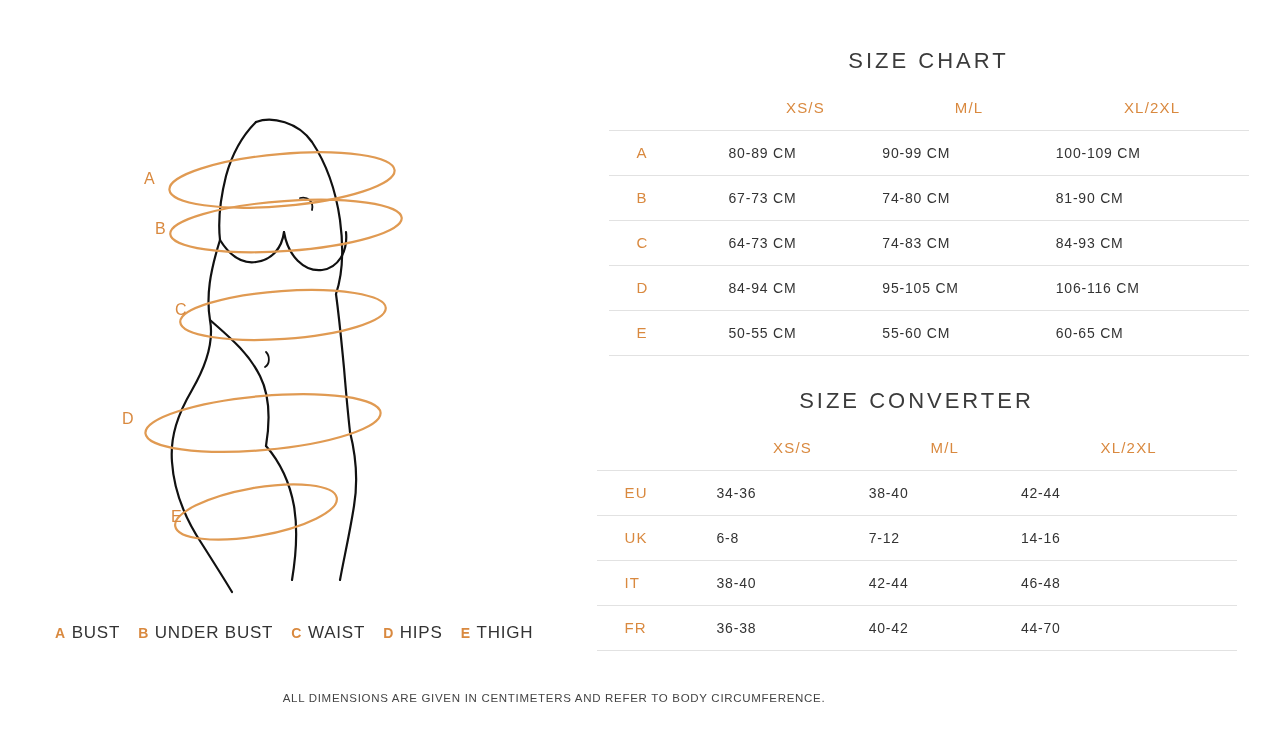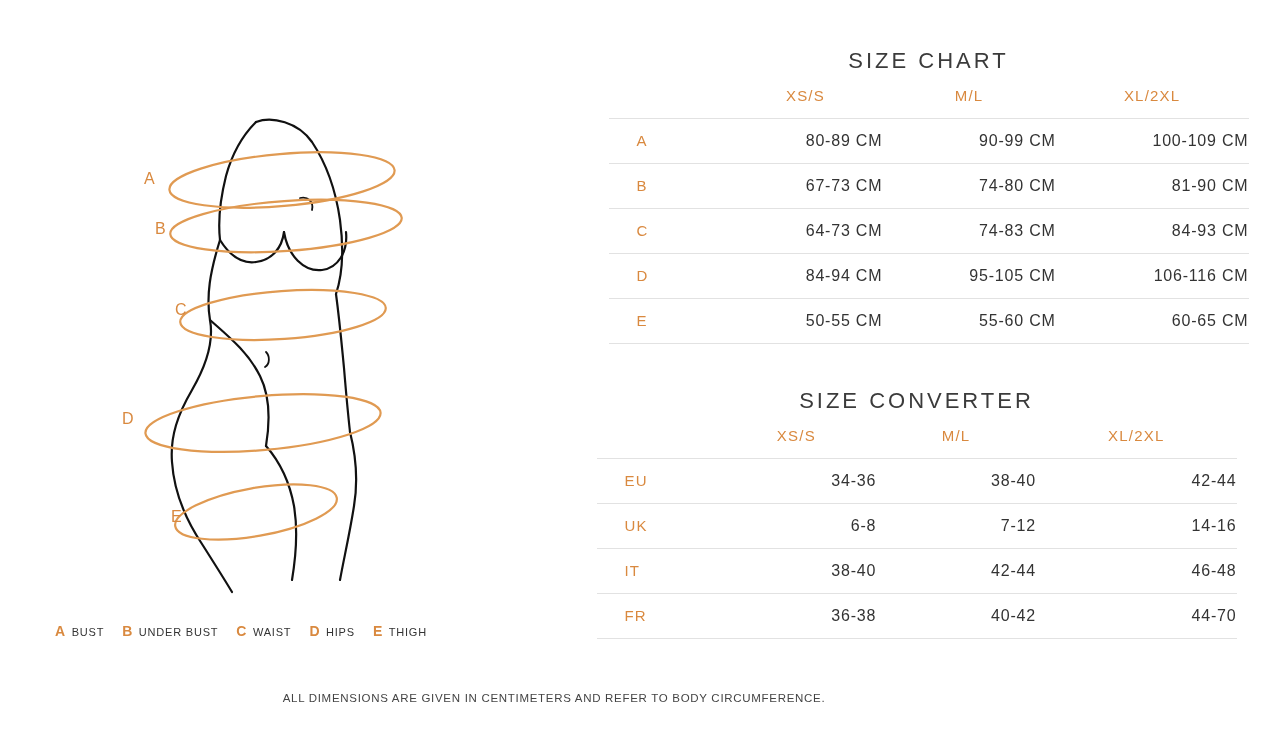--- a/index.html
+++ b/index.html
@@ -58,40 +58,40 @@
     gap: 6px;
   }
   .legend-key {
     color: #d9893f;
     font-size: 14px;
     font-weight: 700;
     letter-spacing: .5px;
   }
   .legend-val {
     color: #333333;
-    font-size: 11px;
+    font-size: 17px;
     letter-spacing: .8px;
   }
 
   
   .tables {
     position: absolute;
     left: 545px; top: 0;
     width: 735px; height: 729px;
   }
   .table-title {
     text-align: center;
     font-size: 22px;
     letter-spacing: 3px;
     color: #3b3b3b;
     font-weight: 400;
   }
   .tbl {
     width: 640px;
-    margin: 0 auto;
+    margin: 12px auto;
     border-collapse: collapse;
   }
   .tbl th, .tbl td {
     border: none;
     padding: 0;
     height: 45px;
     vertical-align: middle;
     font-weight: 400;
   }
   .tbl thead th {
@@ -110,22 +110,22 @@
   }
   .row-key {
     width: 120px;
     color: #d9893f;
     font-size: 15px;
     letter-spacing: 1.2px;
     text-align: left;
     padding-left: 28px !important;
   }
   .cell {
-    text-align: right;
-    font-size: 16px;
+    text-align: left;
+    font-size: 14px;
     letter-spacing: .8px;
     color: #333333;
   }
   .chart-block { position: absolute; left: 16px; top: 48px; width: 735px; }
   .converter-block { position: absolute; left: 4px; top: 388px; width: 735px; }
   .converter-block .table-title { margin-bottom: 0; }
 
   .footnote {
     position: absolute;
     left: 0; top: 692px;

